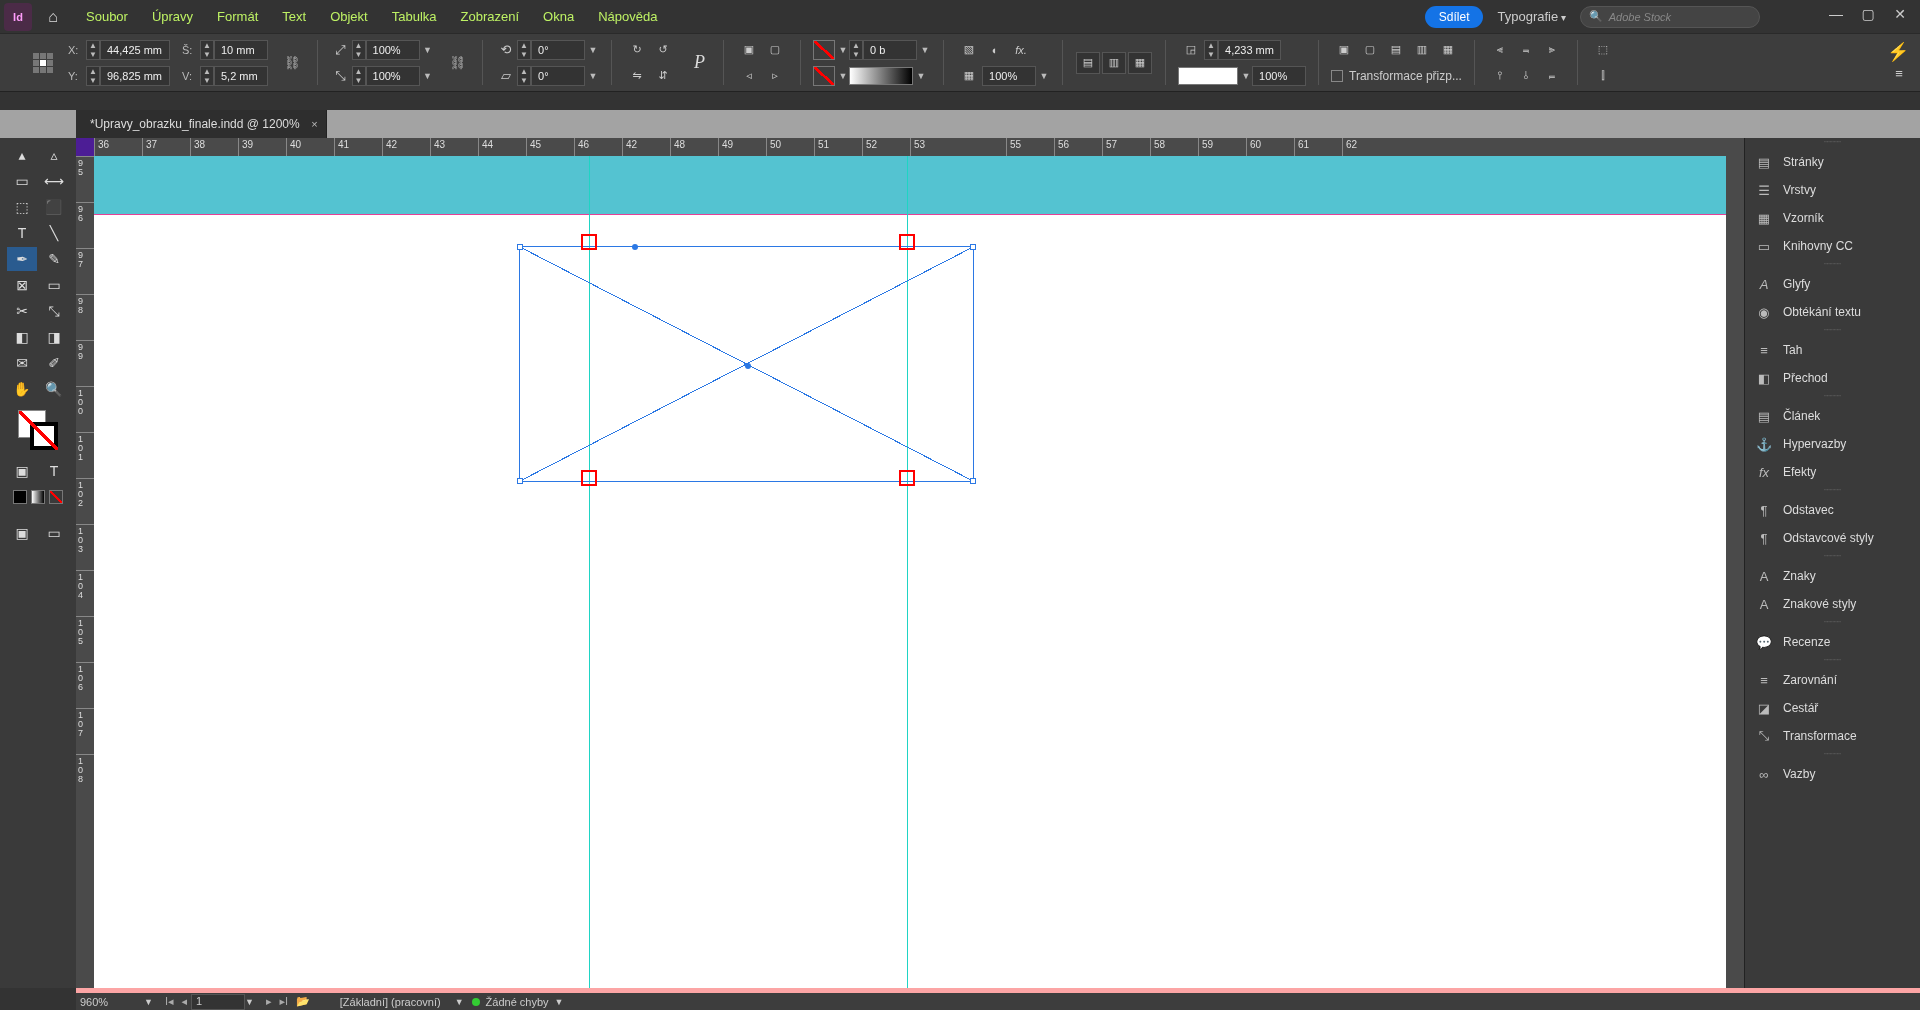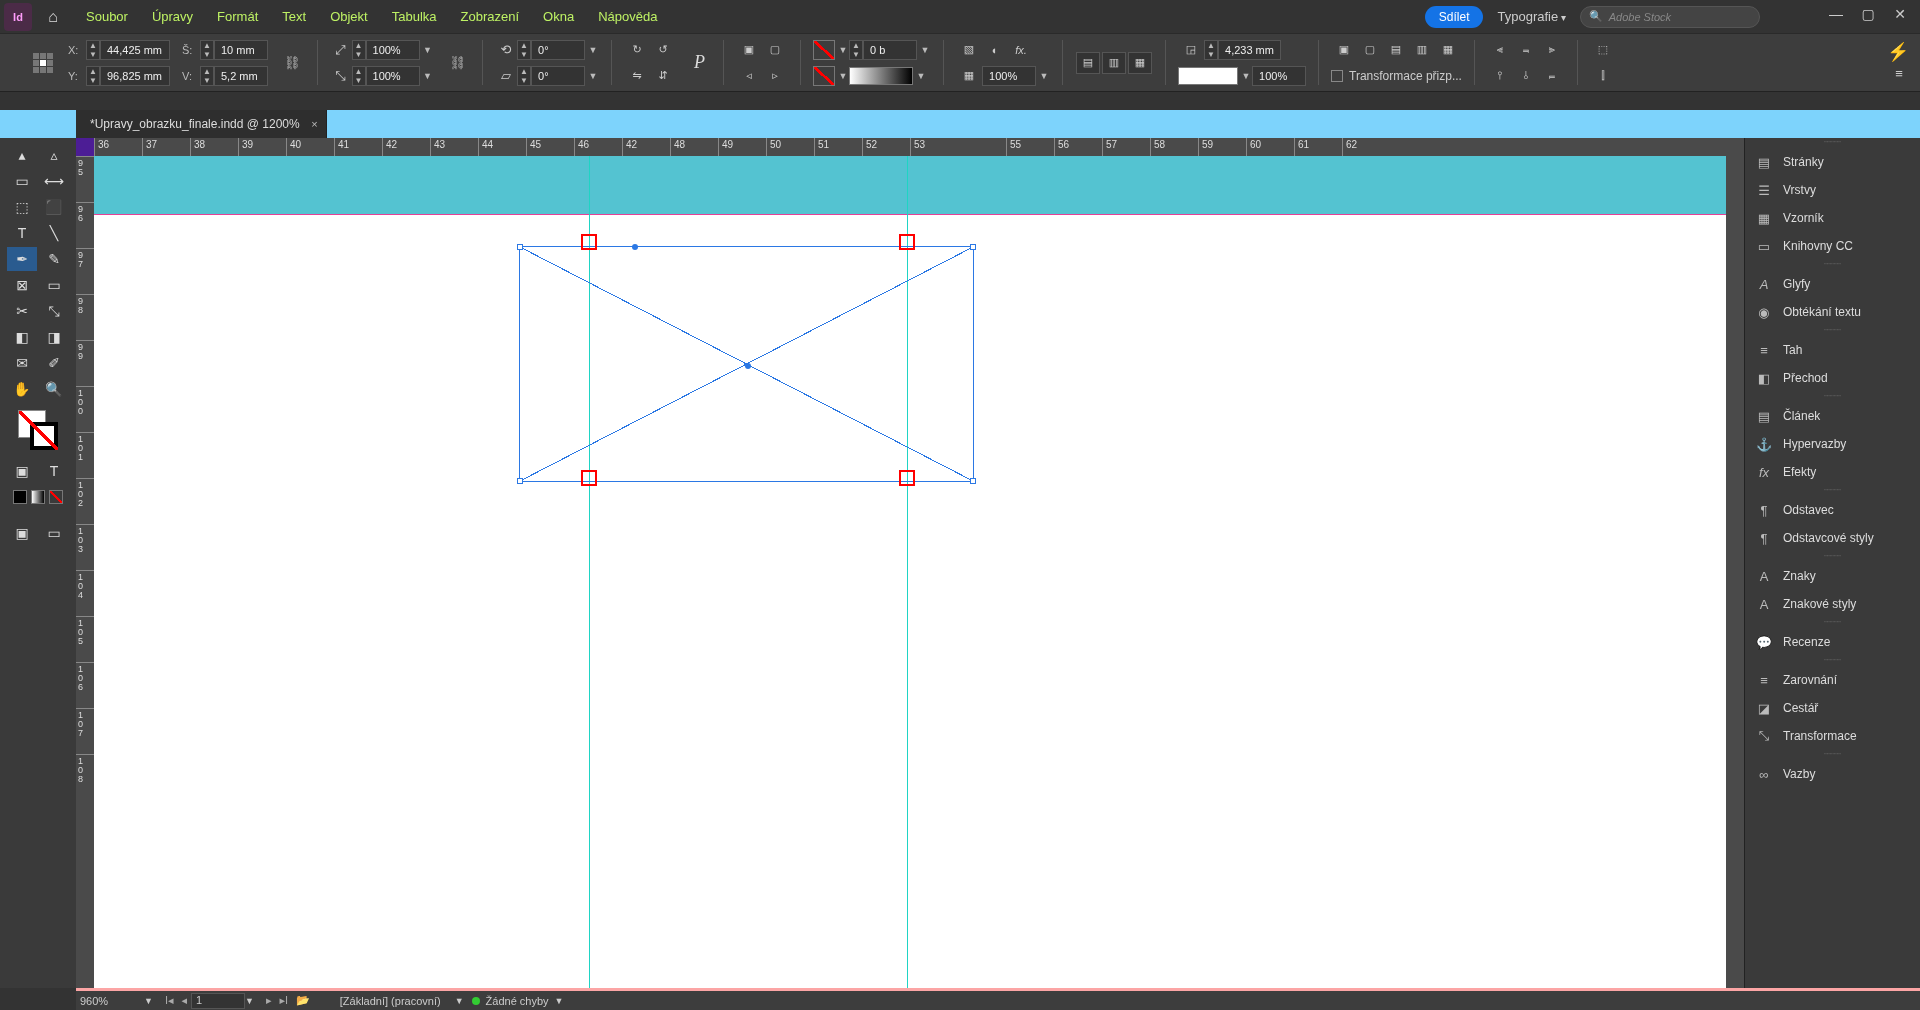--- a/index.html
+++ b/index.html
@@ -66,21 +66,21 @@
 .controlbar .grid-icon { width:26px; height:26px; display:grid; grid-template:repeat(3,1fr)/repeat(3,1fr); gap:1px; padding:3px; }
 .controlbar .grid-icon span{ background:#777; }
 .controlbar .grid-icon span.c{ background:#fff; }
 .controlbar .step { width:14px; height:20px; border:1px solid #555; background:#333; color:#bbb; font-size:8px; display:flex; flex-direction:column;}
 .controlbar .step div{height:50%; text-align:center; line-height:9px;}
 .controlbar .link-icon {font-size:13px; color:#bbb; padding:0 4px;}
 .controlbar .abtn { width:22px; height:22px; display:flex; align-items:center; justify-content:center; color:#ccc; font-size:13px;}
 
 
 .dockstrip { height:18px; background:#333; }
-.doctabs { height: 28px; background: #7dd3fc; display: flex; align-items: stretch; padding-left: 76px;}
+.doctabs { height: 28px; background: #a3a3a3; display: flex; align-items: stretch; padding-left: 76px;}
 .doctab {
   background: #2e2e2e; padding: 0 26px 0 14px; display: flex; align-items: center;
   color: #ddd; font-size: 12px; position: relative; border-right:1px solid #222; white-space:nowrap;
 }
 .doctab .close { position: absolute; right: 8px; font-size: 11px; color: #bbb; }
 
 
 .workspace-area { display: flex; height: calc(1010px - 34px - 58px - 18px - 28px - 22px); }
 .toolbox {
   width: 76px; background: #3a3a3a; display: flex; flex-direction: column;
@@ -141,21 +141,21 @@
 .panels .pbtn {
   height: 28px; display: flex; align-items: center; padding: 0 10px;
   color: #ddd; font-size: 12px; gap: 10px;
 }
 .panels .pbtn .pic { width:18px; text-align:center; color:#bbb; font-size:13px;}
 .panels .pgrip { height:10px; text-align:center; color:#555; font-size:7px;}
 
 
 .statusbar {
   height: 22px; background: #3d3d3d; display: flex; align-items: center;
-  padding: 0 4px; border-top: 3px solid #fca5a5; font-size: 11px; color: #ccc;
+  padding: 0 4px; border-top: 5px solid #fca5a5; font-size: 11px; color: #ccc;
   margin-left:76px;
 }
 .statusbar .zoom { width: 60px; margin-right: 4px; }
 .statusbar .dd2 { font-size:9px; margin-right:8px;}
 .statusbar .nav { padding: 0 4px; color:#aaa;}
 .statusbar .pagefield { width: 54px; background:#333; border:1px solid #555; height:16px; padding:0 4px;}
 .statusbar .preset { margin: 0 14px; padding-left: 12px; }
 .statusbar .dot { width:8px; height:8px; border-radius:50%; background:#3c3; margin-right:6px;}
 </style>
 </head>

